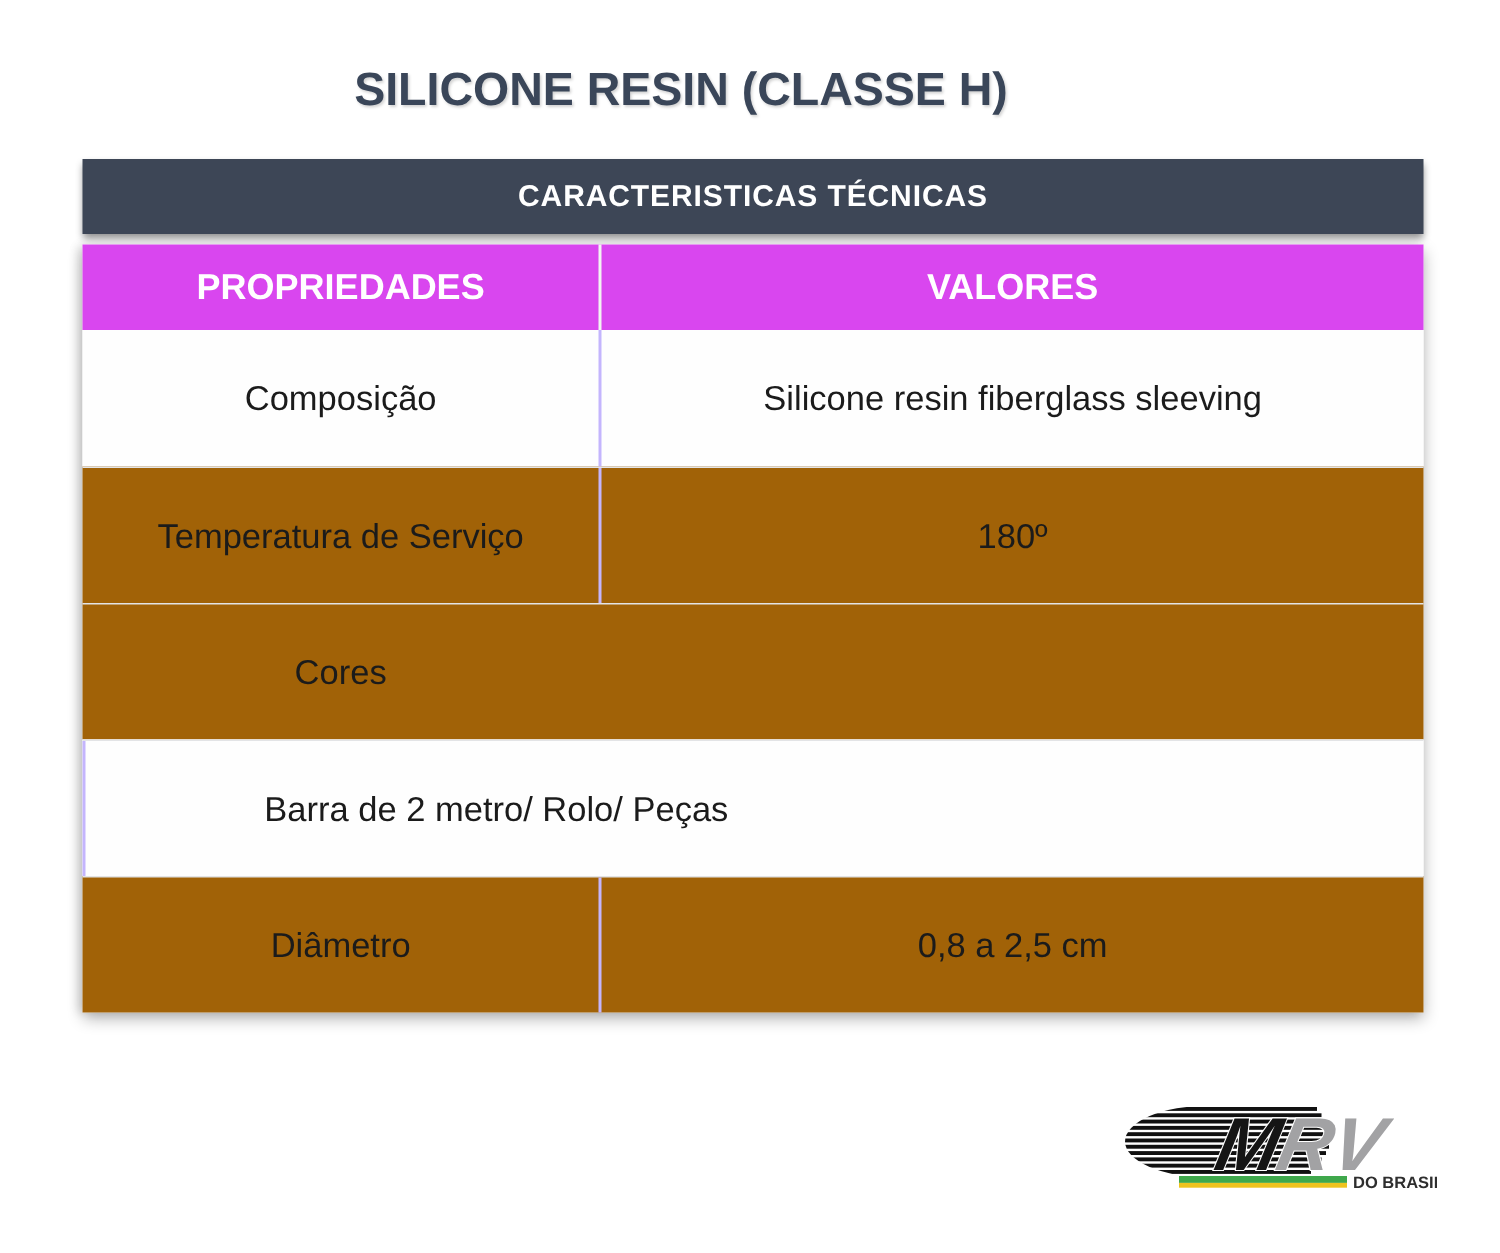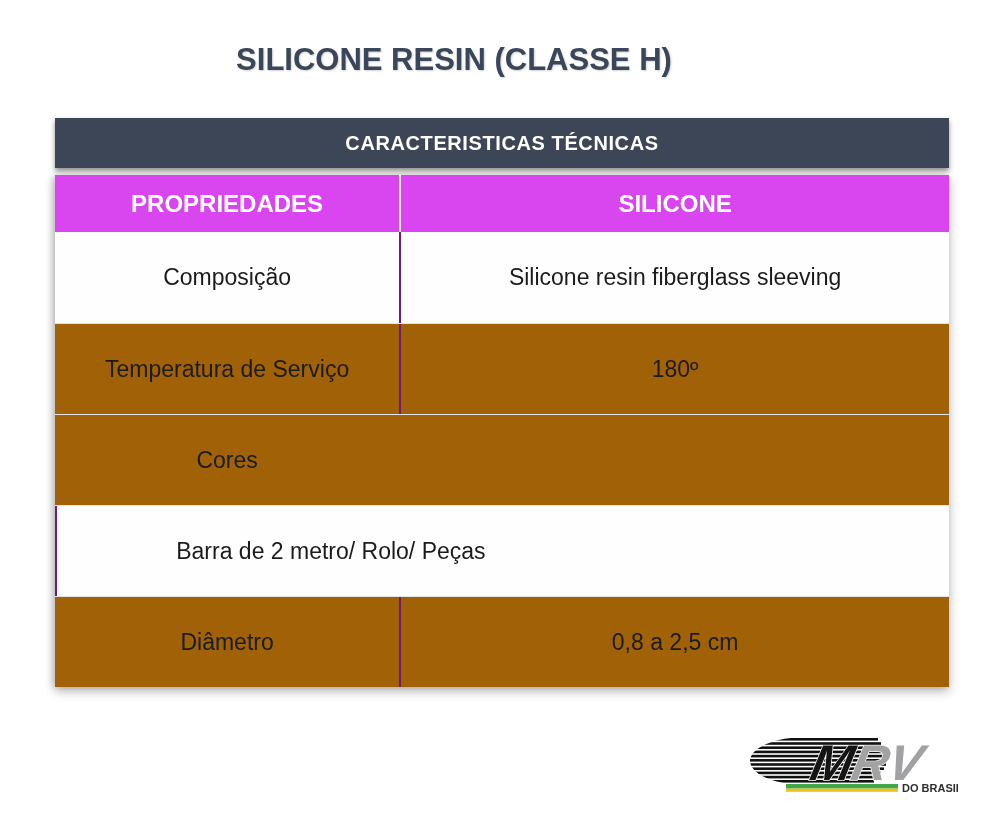--- a/index.html
+++ b/index.html
@@ -24,21 +24,20 @@
     letter-spacing: 0px;
     color: #3a4659;
     text-shadow: 1px 1px 2px rgba(0,0,0,0.18);
   }
 
   .spec-table {
     position: absolute;
     left: 55px;
     top: 106px;
     width: 894px;
-    margin-top: 12px;
   }
 
   .table-header {
     height: 50px;
     background: #3d4656;
     color: #ffffff;
     font-size: 20px;
     font-weight: bold;
     letter-spacing: 0.6px;
     display: flex;
@@ -72,21 +71,21 @@
   }
   .row.alt { background: #a16207; }
 
   .cell {
     display: flex;
     align-items: center;
     justify-content: center;
     text-align: center;
   }
   .cell.prop  { width: 38.5%; }
-  .cell.value { width: 61.5%; border-left: 2px solid #701a75; }
+  .cell.value { width: 61.5%; border-left: 2px solid #c4b5fd; }
   .col-header-row .cell.value { border-left: 2px solid #f2f2f2; }
 
   .logo {
     position: absolute;
     left: 746px;
     top: 734px;
     width: 212px;
     height: 68px;
   }
   .logo svg { width: 100%; height: 100%; display: block; }
@@ -99,21 +98,21 @@
 <div class="spec-table">
 
   <div class="table-header">
     <span>CARACTERISTICAS TÉCNICAS</span>
   </div>
 
   <div class="table-body">
 
     <div class="col-header-row">
       <div class="cell prop">PROPRIEDADES</div>
-      <div class="cell value">SILICONE</div>
+      <div class="cell value">VALORES</div>
     </div>
 
     <div class="row" style="border-top:none;">
       <div class="cell prop">Composição</div>
       <div class="cell value">Silicone resin fiberglass sleeving</div>
     </div>
 
     <div class="row alt">
       <div class="cell prop">Temperatura de Serviço</div>
       <div class="cell value">180º</div>

